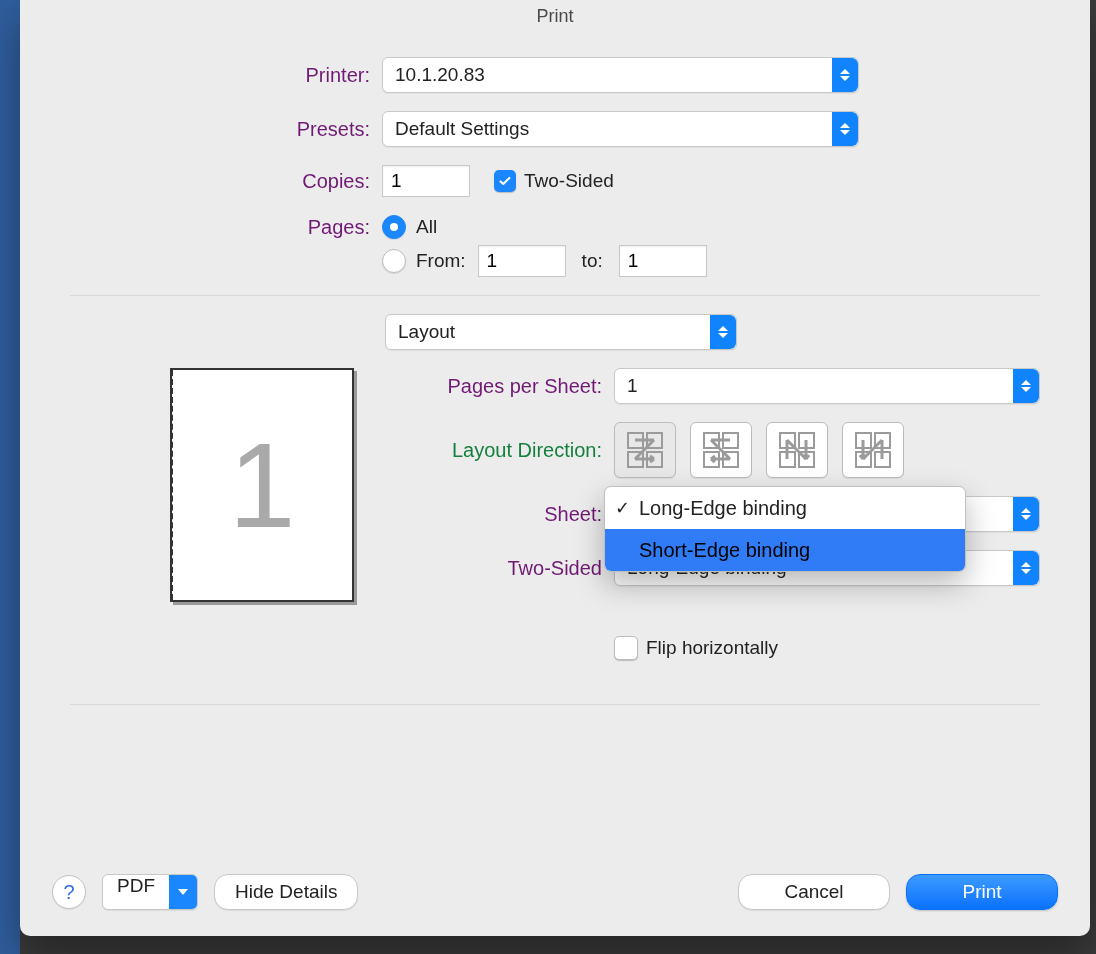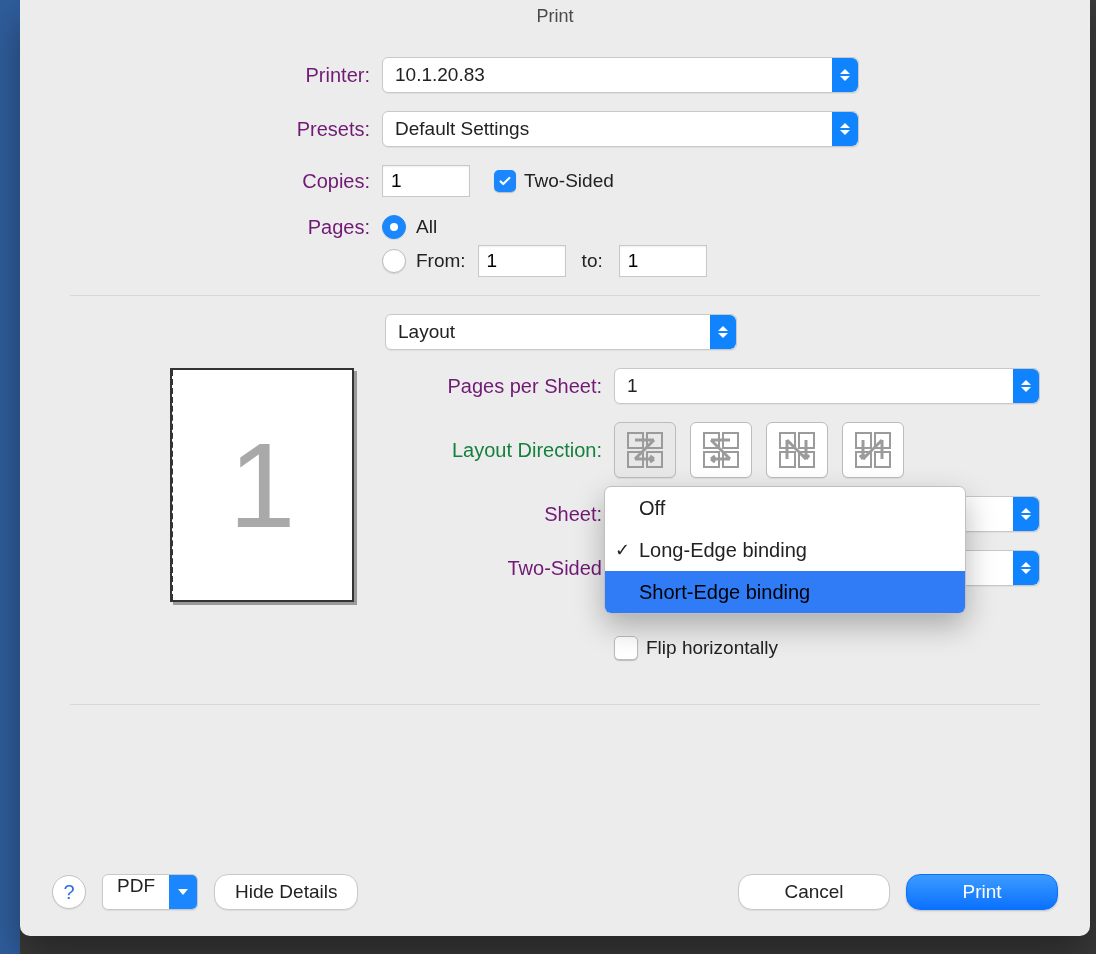--- a/index.html
+++ b/index.html
@@ -348,23 +348,20 @@
 
         <div class="row">
           <div class="lbl" style="width:220px;"></div>
           <div class="chk empty"></div>
           <span>Flip horizontally</span>
         </div>
 
       </div>
 
       <div class="popup" style="left:534px; top:118px; width:360px;">
-        <div class="item">
-            <span>Off</span>
-          </div>
         <div class="item checked">
             <span>Long-Edge binding</span>
           </div>
         <div class="item hl">
             <span>Short-Edge binding</span>
           </div>
       </div>
 
     </div>
 

